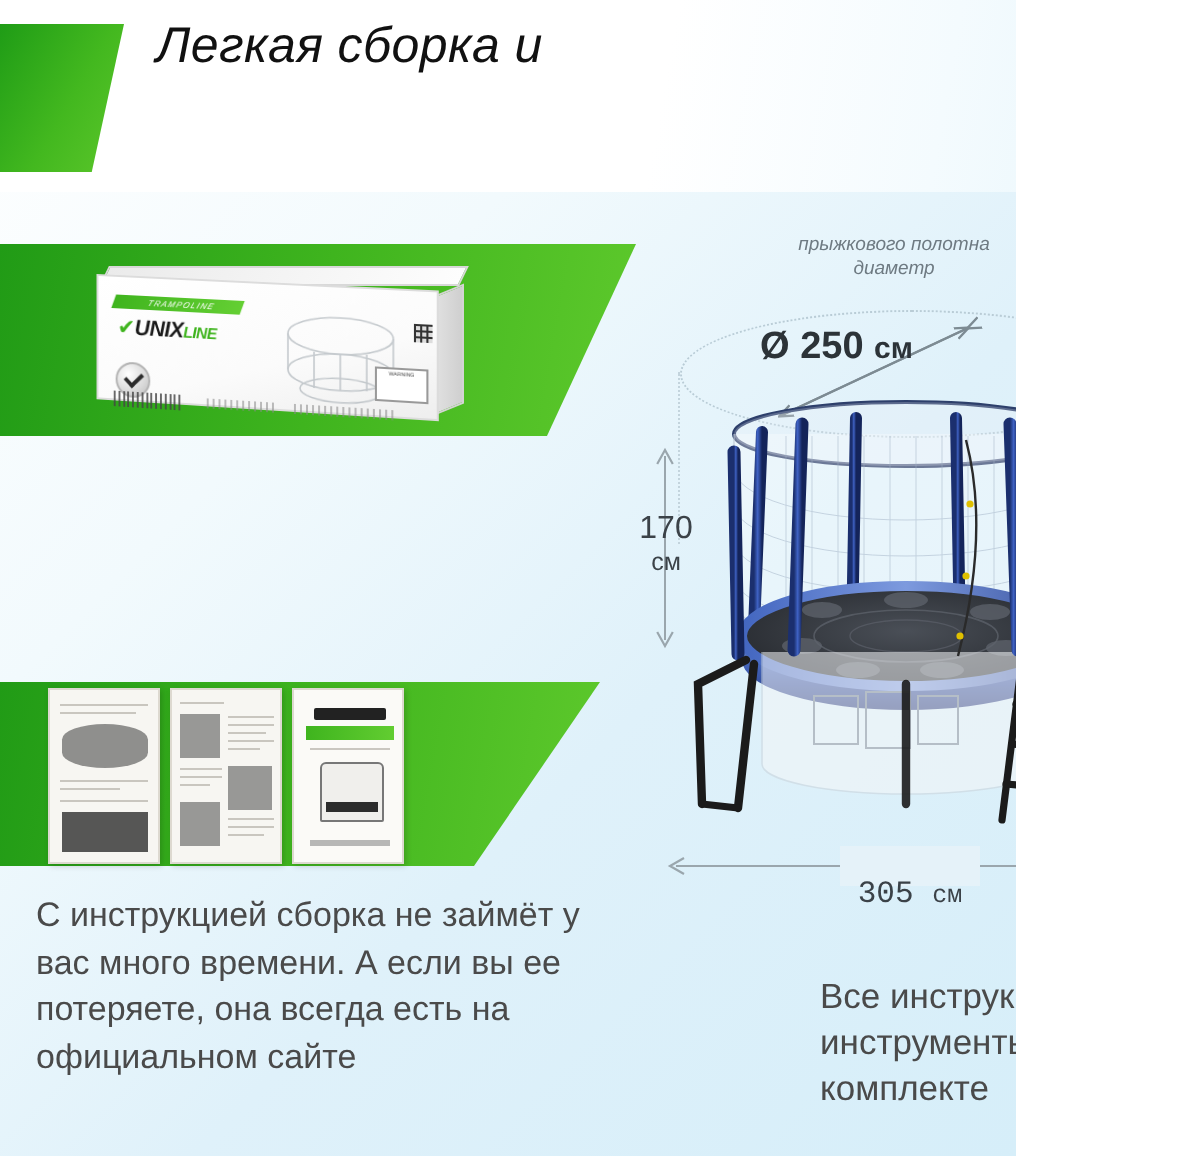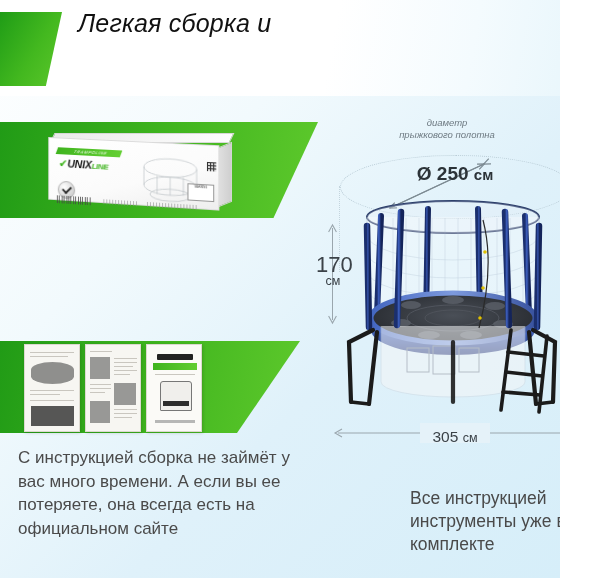--- a/index.html
+++ b/index.html
@@ -1,21 +1,21 @@
 <!DOCTYPE html>
 <html><head>
 <meta charset="utf-8">
 <style>
   html,body{margin:0;padding:0;}
   body{
     width:600px;height:578px;overflow:hidden;
     font-family:"Liberation Sans","DejaVu Sans",sans-serif;
     background:#ffffff;
   }
-  .page{position:relative;width:560px;height:578px;overflow:hidden;
+  .page{position:relative;width:508px;height:578px;overflow:hidden;
     background:linear-gradient(135deg,#ffffff 0%,#f2fafd 32%,#dff1fa 62%,#d6eef9 100%);}
 
   
   .header{position:absolute;left:0;top:0;width:600px;height:96px;
     background:linear-gradient(100deg,#ffffff 0%,#ffffff 55%,#f4fbfe 78%,#e6f5fb 100%);}
   .header-tag{position:absolute;left:0;top:12px;width:62px;height:74px;
     background:linear-gradient(120deg,#1f9c16 0%,#43b81f 55%,#5cc72b 100%);
     clip-path:polygon(0 0,100% 0,74% 100%,0 100%);}
   .header-title{position:absolute;left:78px;top:8px;width:500px;color:#111;}
   .title-l1{font-size:25px;font-style:italic;font-weight:400;line-height:30px;
@@ -87,41 +87,41 @@
 
   .para{position:absolute;color:#4a4a4a;font-size:17.5px;line-height:23px;}
   .p1{left:18px;top:230px;width:300px;}
   .p2{left:18px;top:446px;width:280px;font-size:17px;line-height:23.5px;}
 
   
   .cap{position:absolute;left:352px;top:117px;width:190px;text-align:center;
     font-size:9.5px;font-style:italic;color:#6e7a82;line-height:12px;}
   .ellipse{position:absolute;left:340px;top:155px;width:230px;height:62px;
     border:1.4px dotted #b9ccd6;border-radius:50%;}
-  .dia{position:absolute;left:380px;top:163px;width:150px;text-align:center;
+  .dia{position:absolute;left:380px;top:163px;width:150px;text-align:left;
     font-size:19px;font-weight:bold;color:#2c3338;}
   .dia .sm{font-size:15px;font-weight:bold;}
   .dash-l{position:absolute;left:339px;top:186px;width:1px;height:86px;
     border-left:1.3px dotted #c3d4dd;}
   .dash-r{position:absolute;left:569px;top:186px;width:1px;height:86px;
     border-left:1.3px dotted #c3d4dd;}
 
   .tramp{position:absolute;left:333px;top:196px;width:240px;height:225px;}
 
   .dim{position:absolute;color:#3b4248;text-align:center;}
   .dim-170{left:316px;top:255px;width:34px;}
   .dim-256{left:566px;top:262px;width:34px;}
-  .dim-v-val{font-size:22px;line-height:19px;}
+  .dim-v-val{font-size:16px;line-height:19px;}
   .dim-v-unit{font-size:12.5px;line-height:15px;}
   .arrow-v{position:absolute;width:11px;}
   .a170{left:327px;top:222px;height:104px;}
   .a256{left:577px;top:203px;height:145px;}
   .dim-305{position:absolute;left:330px;top:422px;width:250px;height:22px;}
-  .dim-305-lbl{position:absolute;left:50%;top:6px;transform:translateX(-50%);
-    background:transparent;font-size:15.5px;color:#3b4248;padding:0 7px;}
+  .dim-305-lbl{position:absolute;left:50%;top:16px;transform:translateX(-50%);
+    background:transparent;font-size:15.5px;color:#3b4248;padding:0 7px;font-family:Liberation Mono, monospace;}
   .dim-305-lbl .sm{font-size:12.5px;}
 
   .p3{position:absolute;left:410px;top:487px;width:190px;color:#4a4a4a;
     font-size:17.5px;line-height:23px;}
   svg{display:block;overflow:visible;}
 </style>
 </head>
 <body>
 
 <div class="page">
@@ -202,22 +202,22 @@
       <div class="m-green"></div>
       <div class="tline" style="left:8px;top:29px;width:40px;"></div>
       <div class="m-tramp"></div>
       <div class="m-foot"></div>
     </div>
   </div>
 
   <div class="para p2">С инструкцией сборка не займёт у вас много времени. А если вы ее потеряете, она всегда есть на официальном сайте</div>
 
   <div class="cap">
+    <div>прыжкового полотна</div>
     <div>диаметр</div>
-    <div>прыжкового полотна</div>
   </div>
 
   <div class="ellipse"></div>
   <div class="dash-l"></div>
   <div class="dash-r"></div>
 
   <div style="position:absolute;left:372px;top:158px;width:130px;height:60px;">
     <svg width="130" height="60" viewBox="0 0 130 60">
       <defs>
         <marker id="dar" markerWidth="7" markerHeight="7" refX="6" refY="3.2" orient="auto">

